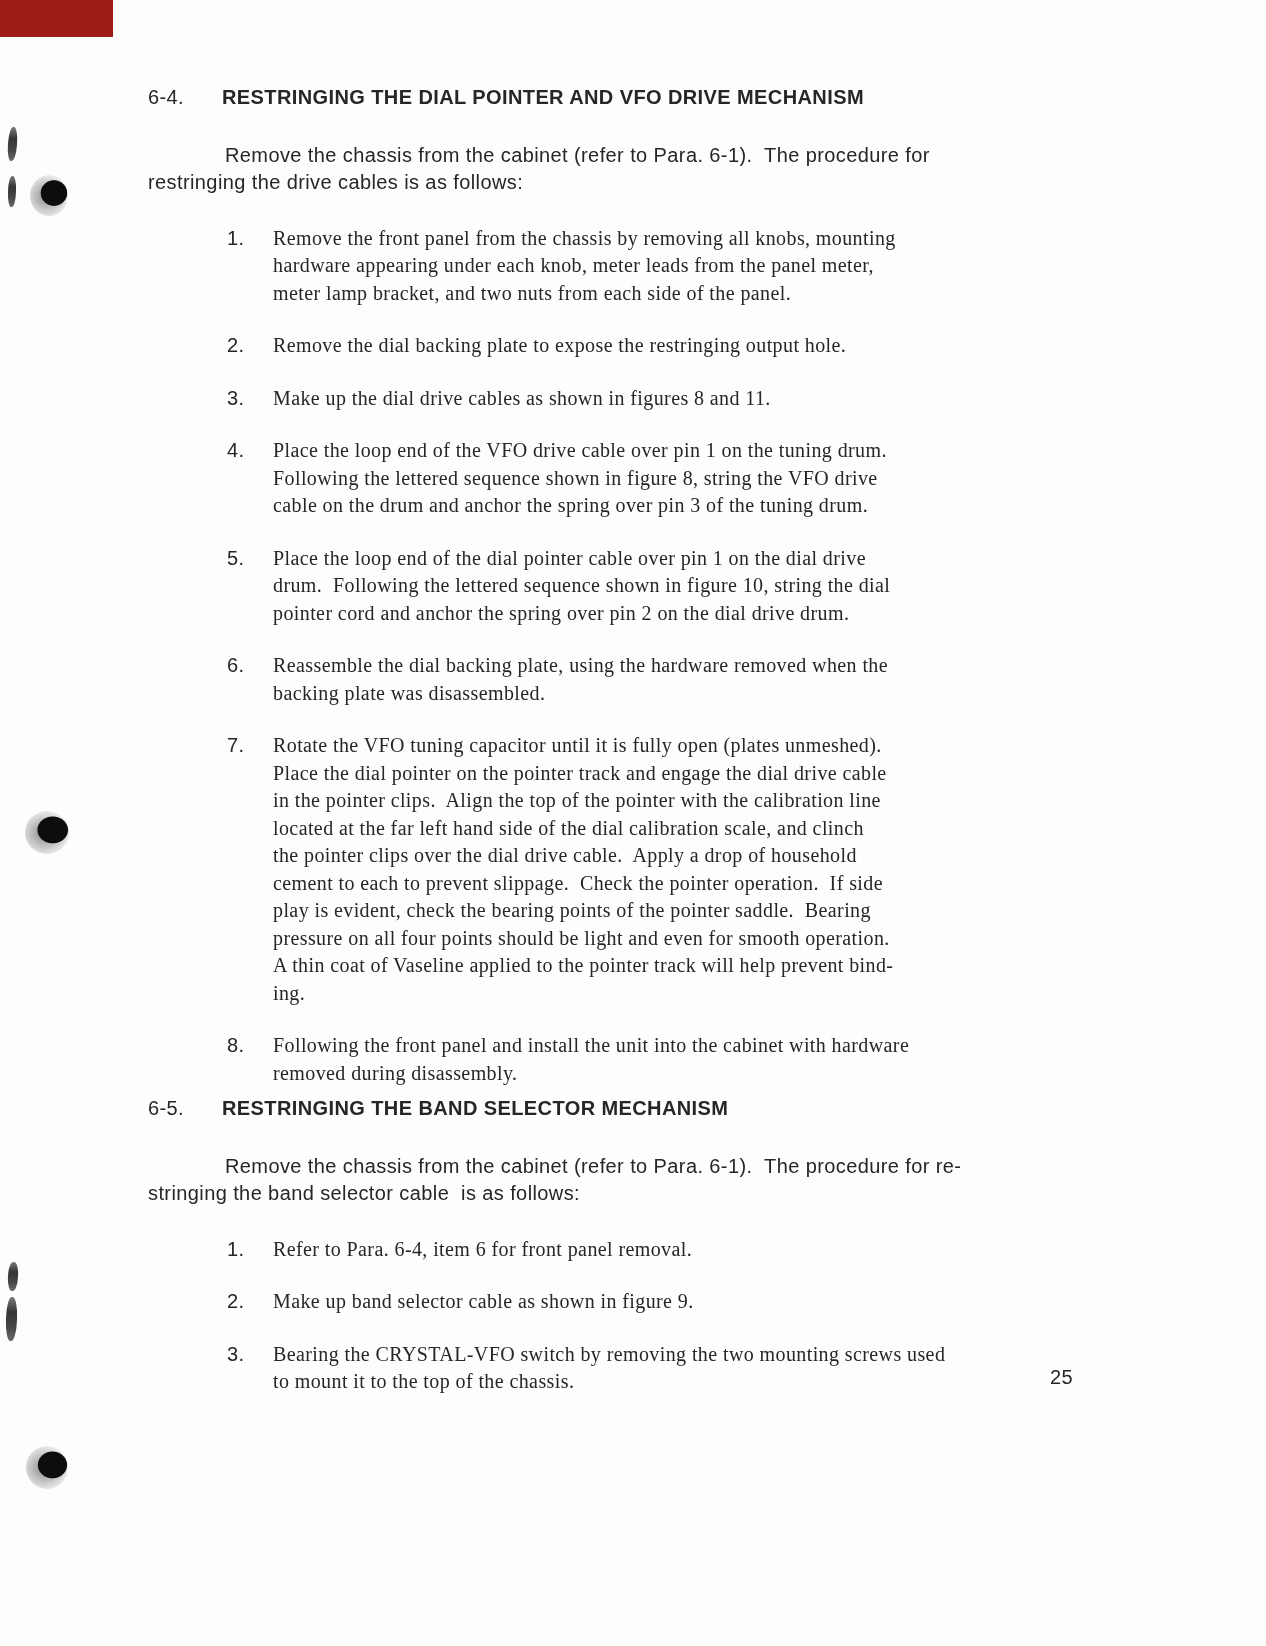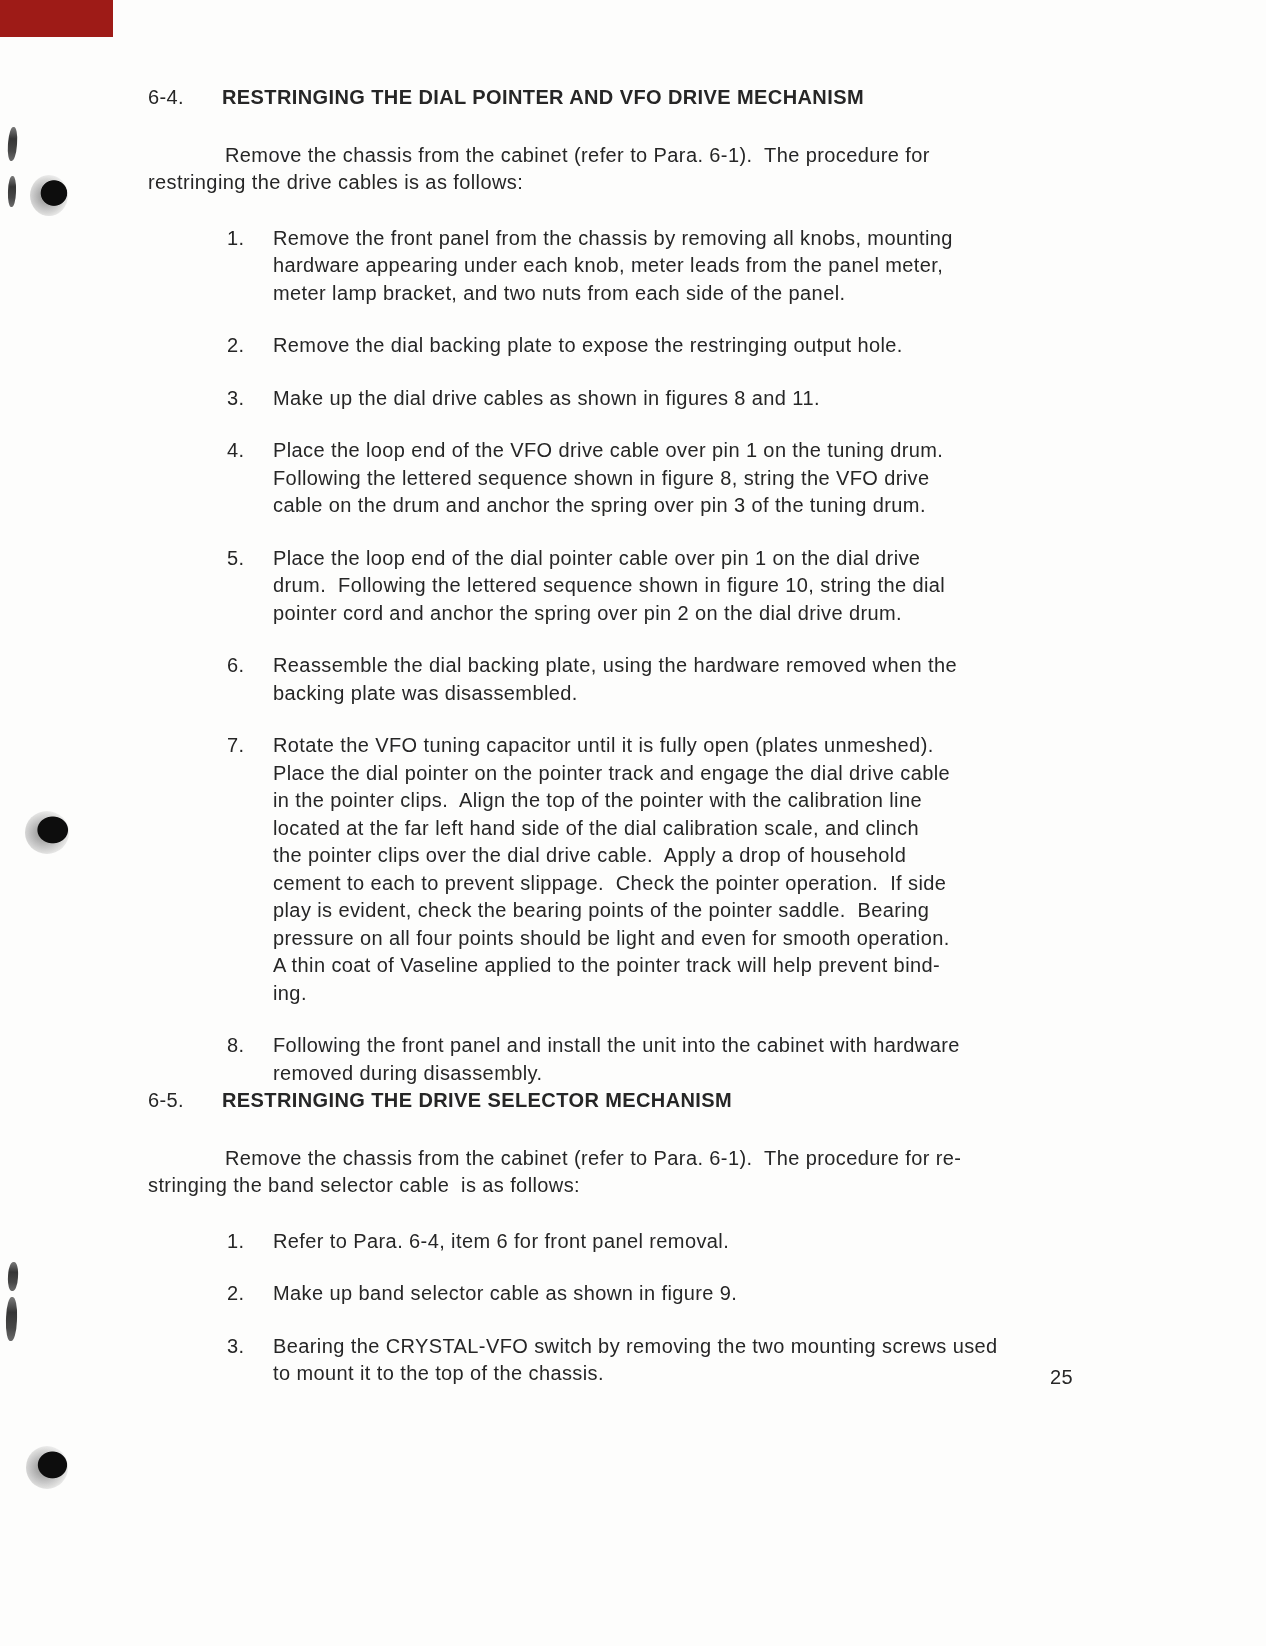--- a/index.html
+++ b/index.html
@@ -16,22 +16,22 @@
     font-size:20px;line-height:27.5px;letter-spacing:0.4px;
   }
   .sec-head{display:flex;}
   .sec-id{width:74px;flex:none;}
   .sec-title{flex:1;font-weight:bold;}
   .intro{margin-top:30px;white-space:pre-wrap;text-indent:77px;}
   .items{margin-top:28px;margin-left:79px;}
   .item{display:flex;margin-bottom:25px;}
   .item:last-child{margin-bottom:0;}
   .item-num{width:46px;flex:none;}
-  .item-text{white-space:pre-wrap;flex:1;}
-  .sec + .sec{}
+  .item-text{white-space:pre-wrap;flex:1;font-family:Liberation Serif, serif;}
+  .sec + .sec{margin-top:8px;}
 
   .page-number{
     position:absolute;left:1050px;top:1366px;
     font-size:20px;letter-spacing:0.4px;
   }
 
   
   .red-bar{
     position:absolute;left:0;top:0;width:113px;height:37px;
   }
@@ -124,21 +124,21 @@
         <span class="item-num">8.</span>
         <span class="item-text">Following the front panel and install the unit into the cabinet with hardware
 removed during disassembly.</span>
       </div>
     </div>
   </div>
 
   <div class="sec">
     <div class="sec-head">
       <span class="sec-id">6-5.</span>
-      <span class="sec-title">RESTRINGING THE DRIVE SELECTOR MECHANISM</span>
+      <span class="sec-title">RESTRINGING THE BAND SELECTOR MECHANISM</span>
     </div>
     <div class="intro">Remove the chassis from the cabinet (refer to Para. 6-1).  The procedure for re-
 stringing the band selector cable  is as follows:</div>
     <div class="items">
       <div class="item">
         <span class="item-num">1.</span>
         <span class="item-text">Refer to Para. 6-4, item 6 for front panel removal.</span>
       </div>
       <div class="item">
         <span class="item-num">2.</span>

